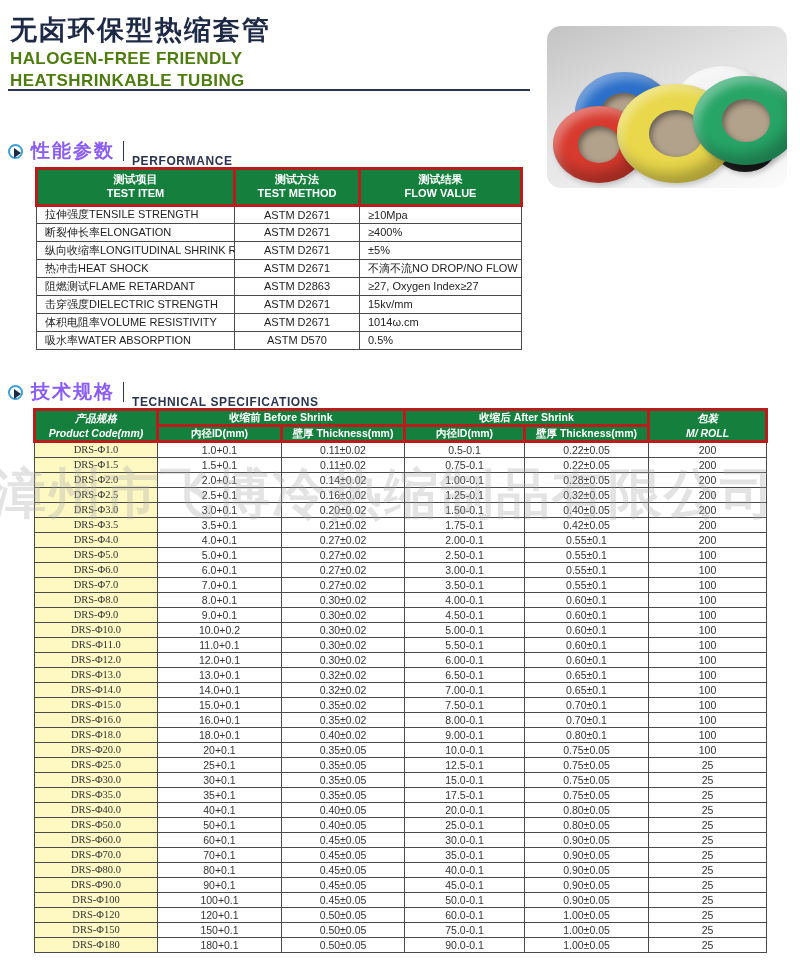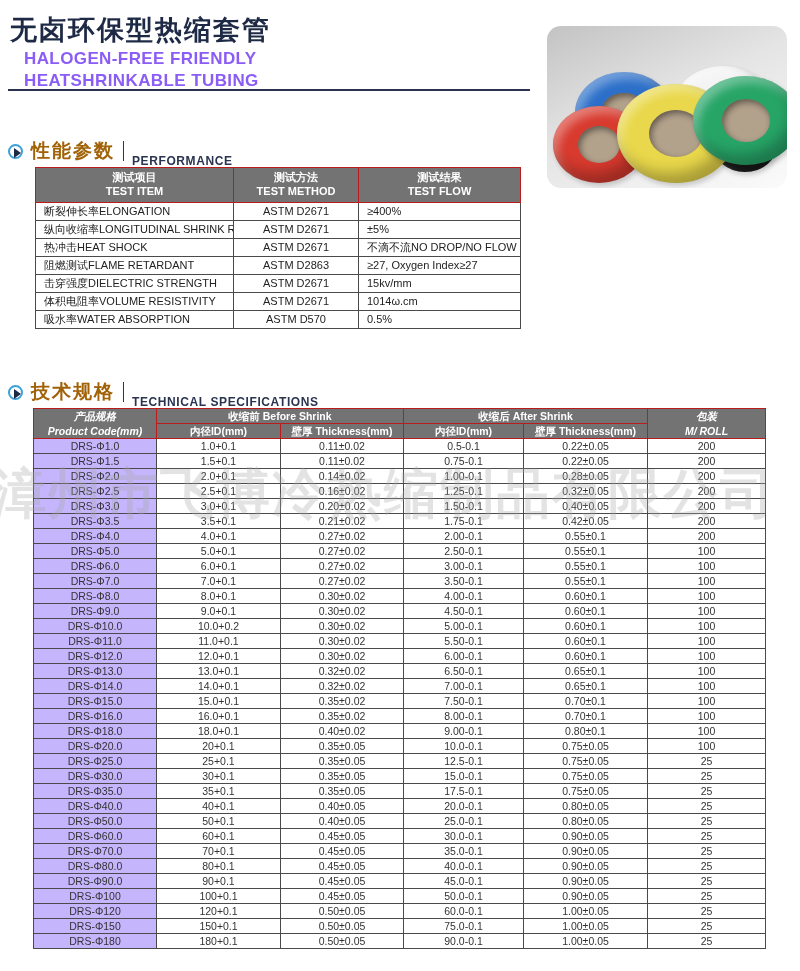--- a/index.html
+++ b/index.html
@@ -3,68 +3,68 @@
 <meta charset="utf-8">
 <style>
   * { margin:0; padding:0; box-sizing:border-box; }
   html,body { background:#ffffff; }
   body { font-family:"Liberation Sans","DejaVu Sans",sans-serif; color:#222; }
   .page { position:relative; width:800px; height:957px; background:#fff; overflow:hidden; }
 
   
   .title-cn { position:absolute; left:10px; top:12px; font-size:27px; font-weight:bold;
               color:#1e2a45; letter-spacing:2px; }
-  .title-en { position:absolute; left:24px; top:48px; font-size:17px; font-weight:600;
-              color:#8b5cf6; letter-spacing:0.4px; line-height:1.28; }
+  .title-en { position:absolute; left:10px; top:48px; font-size:17px; font-weight:600;
+              color:#4d7c0f; letter-spacing:0.4px; line-height:1.28; }
   .title-rule { position:absolute; left:8px; top:89px; width:522px; height:2px; background:#2a3450; }
 
   
   .photo-card { position:absolute; left:547px; top:26px; width:240px; height:162px;
                 border-radius:14px; background:linear-gradient(155deg,#c3c3c3 0%,#e4e4e4 45%,#fbfbfb 100%);
                 overflow:hidden; }
   .roll { position:absolute; border-radius:50%;
           box-shadow:inset -8px -10px 14px rgba(0,0,0,.28), inset 5px 7px 10px rgba(255,255,255,.35),
                      2px 3px 5px rgba(0,0,0,.18); }
   .hole { position:absolute; left:27%; top:26%; width:46%; height:48%; border-radius:50%;
           background:#b2a18b; box-shadow:inset 2px 3px 6px rgba(0,0,0,.45); }
 
   
   .section-head { position:absolute; display:flex; align-items:center; gap:8px; }
   .section-icon { width:15px; height:15px; border-radius:50%; border:2px solid #3da0d8;
                   background:#fff; position:relative; flex:0 0 auto; }
   .section-icon::after { content:""; position:absolute; left:4px; top:2.5px; width:0; height:0;
                          border-left:7px solid #1e2a45; border-top:5px solid transparent;
                          border-bottom:5px solid transparent; }
-  .section-cn { font-size:19px; font-weight:bold; color:#a16207; letter-spacing:2px; }
+  .section-cn { font-size:19px; font-weight:bold; color:#8b5cf6; letter-spacing:2px; }
   .section-bar { width:1px; height:20px; background:#2a3450; }
   .section-en { font-size:12px; font-weight:bold; color:#2a3450; letter-spacing:0.6px;
                 align-self:flex-end; padding-bottom:1px;margin-top:21px; }
 
   
   table { border-collapse:collapse; table-layout:fixed; }
-  th { background:#737373; color:#fff; font-weight:bold; border:1px solid #b91c1c; }
+  th { background:#15803d; color:#fff; font-weight:bold; border:3px solid #b91c1c; }
   td { border:1px solid #4a4a4a; background:#fff; overflow:hidden; white-space:nowrap; }
 
   
   .perf-table { position:absolute; left:35px; top:167px; width:485px;
                 border:1px solid #1b2747; }
   .perf-table th { font-size:11px; padding:3px 2px; line-height:1.25; }
   .perf-table th .en { font-weight:bold; }
   .perf-table td { font-size:11px; height:18px; padding:0 8px; }
   .perf-table td:nth-child(1) { text-align:left; }
   .perf-table td:nth-child(2) { text-align:center; }
   .perf-table td:nth-child(3) { text-align:left; }
 
   
   .spec-table { position:absolute; left:33px; top:408px; width:732px;
                 border:1px solid #1b2747; }
   .spec-table th { font-size:10.5px; line-height:13px; padding:0; height:14px; }
   .spec-table th .two-line { display:block; line-height:12.5px; padding:1px 0;font-style:italic; }
   .spec-table td { font-size:10.5px; height:15px; line-height:14px; text-align:center; color:#333; }
-  .spec-table td:first-child { background:#c4b5fd; }
+  .spec-table td:first-child { background:#fef9c3;font-family:Liberation Serif, serif; }
 
   
   .watermark { position:absolute; left:-8px; top:458px; width:820px; font-size:54px;
                font-weight:bold; color:rgba(168,168,168,0.32); letter-spacing:2px;
                white-space:nowrap; pointer-events:none; z-index:5; }
 </style>
 </head>
 <body>
 
 <div class="page">
@@ -115,25 +115,30 @@
         <th>
           <span class="cn">测试项目</span><br>
           <span class="en">TEST ITEM</span>
         </th>
         <th>
           <span class="cn">测试方法</span><br>
           <span class="en">TEST METHOD</span>
         </th>
         <th>
           <span class="cn">测试结果</span><br>
-          <span class="en">TEST FLOW</span>
+          <span class="en">FLOW VALUE</span>
         </th>
       </tr>
     </thead>
     <tbody>
+        <tr>
+          <td>拉伸强度TENSILE STRENGTH</td>
+          <td>ASTM D2671</td>
+          <td>≥10Mpa</td>
+        </tr>
         <tr>
           <td>断裂伸长率ELONGATION</td>
           <td>ASTM D2671</td>
           <td>≥400%</td>
         </tr>
         <tr>
           <td>纵向收缩率LONGITUDINAL SHRINK RATIO</td>
           <td>ASTM D2671</td>
           <td>±5%</td>
         </tr>

